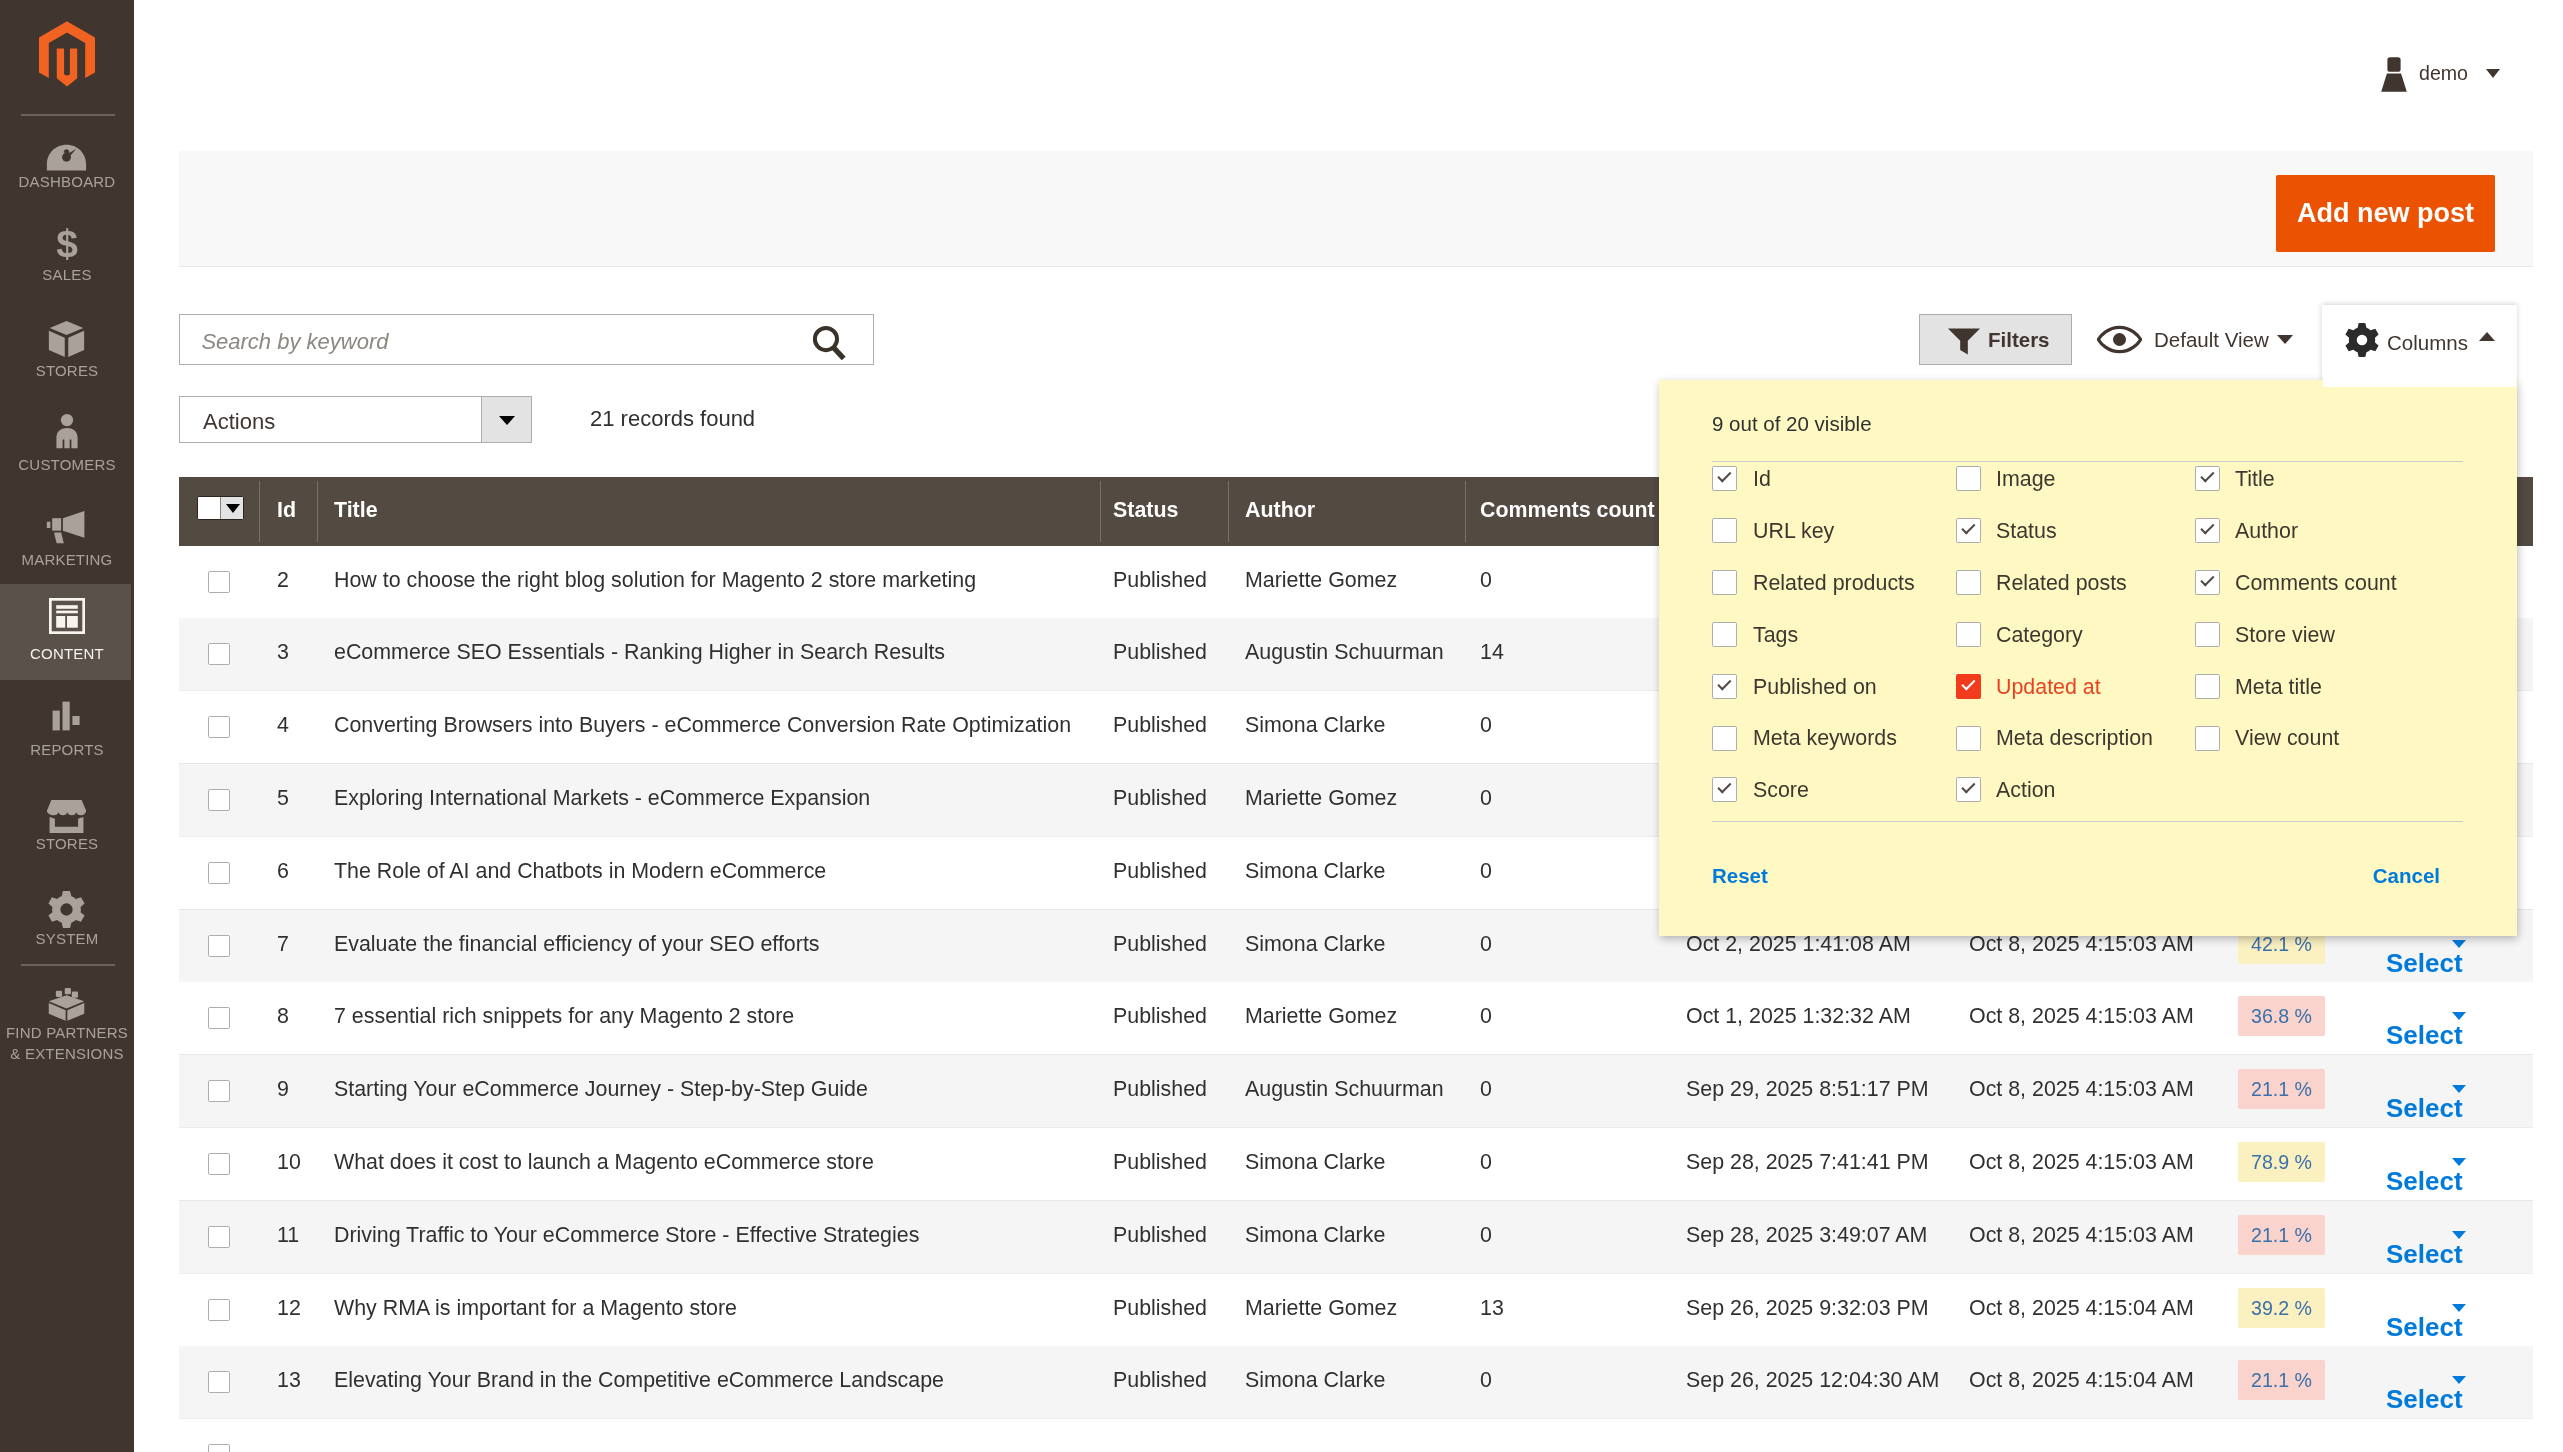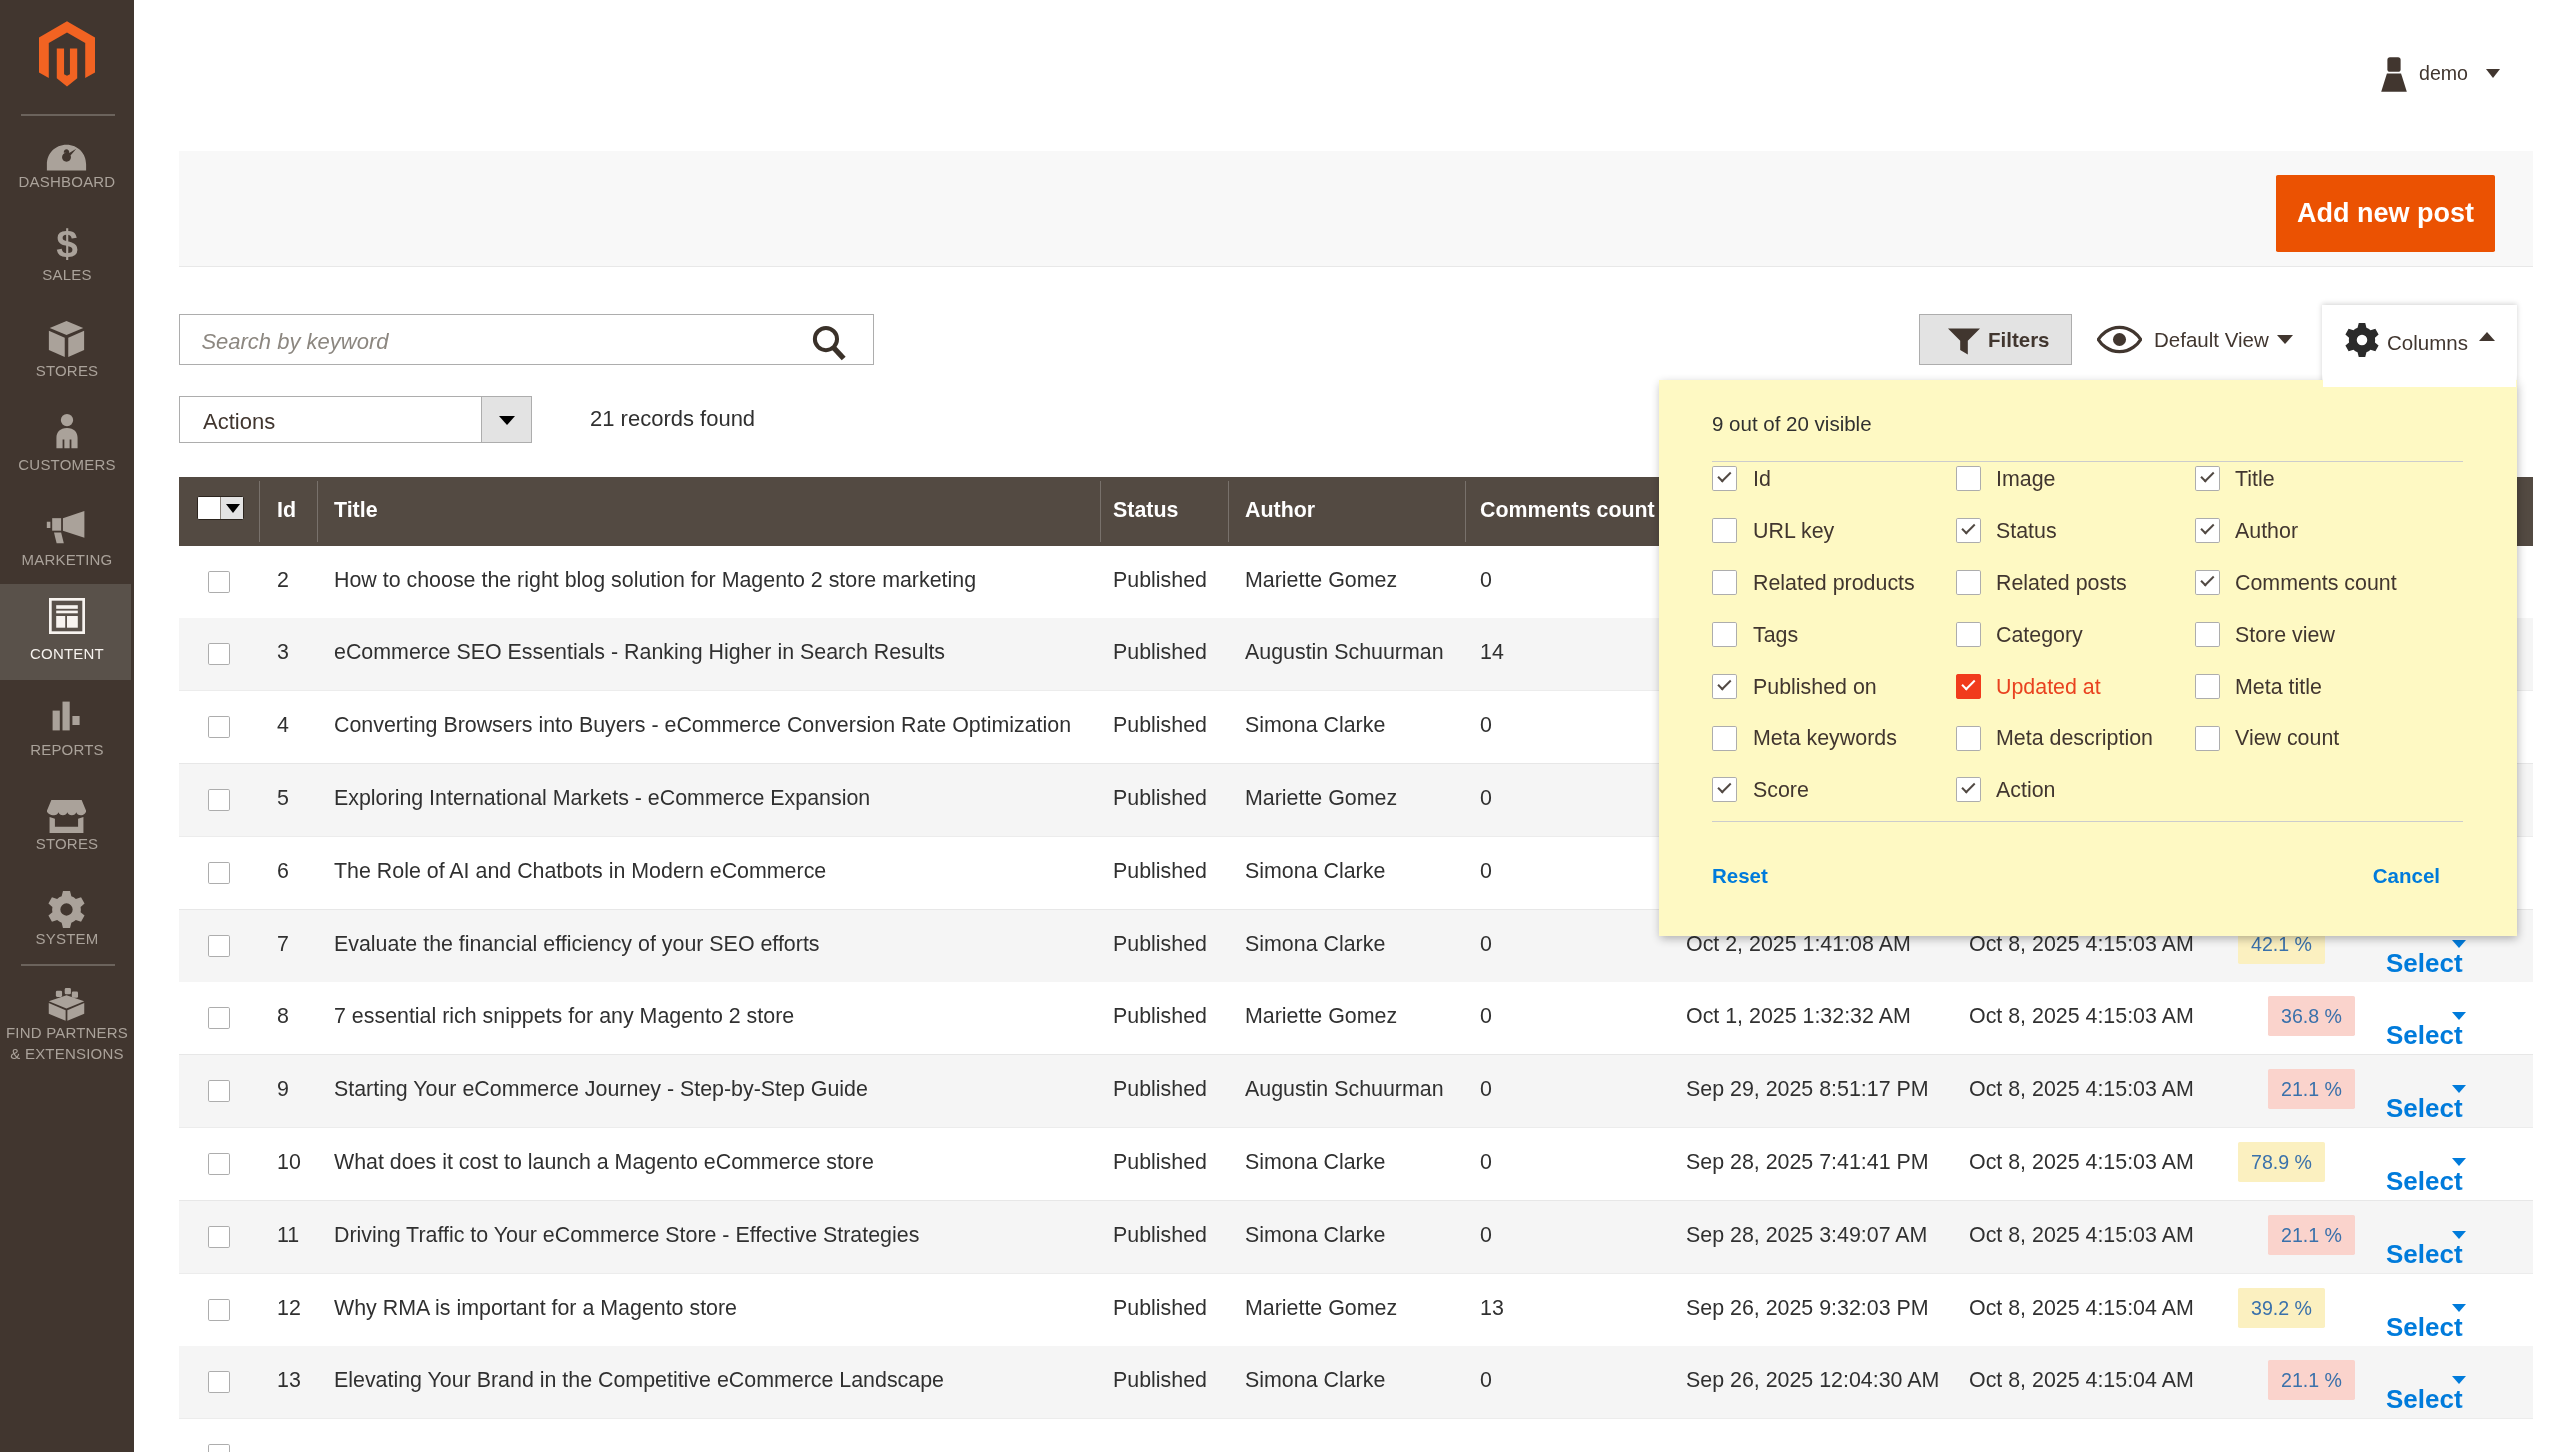--- a/index.html
+++ b/index.html
@@ -61,21 +61,21 @@
 #ghead .h { position:absolute; top:20.5px; font-size:21.4px; font-weight:bold; color:#fff; white-space:nowrap; }
 #ghead .vl { position:absolute; top:3.6px; width:0.9px; height:61px; background:rgba(255,255,255,0.22); }
 .row { position:absolute; left:0; width:2354px; height:73px; }
 .row .c { position:absolute; top:22px; font-size:21.4px; color:#303030; white-space:nowrap; }
 .cbox { position:absolute; left:28.5px; top:25px; width:22px; height:22px; border:0.9px solid #adadad;
   border-radius:1.8px; background:#fff; }
 .bvl { position:absolute; width:0.9px; background:#e7e7e7; top:69px; height:907px; }
 .badge { position:absolute; left:2059px; top:14.2px; width:87px; height:40px; border-radius:1.8px;
   font-size:19.6px; color:#3a71ab; text-align:center; line-height:40px; }
 .by { background:#fbf0c0; }
-.bp { background:#fad3cc;margin-left:30px; }
+.bp { background:#fad3cc; }
 .sel { position:absolute; left:2207px; top:38px; font-size:26px; color:#007bdb; font-weight:600; }
 .caret-b { position:absolute; width:0; height:0; border-left:7.1px solid transparent;
   border-right:7.1px solid transparent; border-top:8px solid #007bdb; }
 
 
 #cpanel { position:absolute; left:1659px; top:380px; width:858px; height:556px; background:#fef9c3;
   box-shadow:0.9px 2.7px 9px rgba(0,0,0,0.3); z-index:40; }
 #cseam { position:absolute; left:2323px; top:374px; width:193px; height:12.5px; background:#fff; z-index:45; }
 #cpanel .title { position:absolute; left:53px; top:32px; font-size:20.5px; color:#303030; }
 #cpanel .psep { position:absolute; left:53px; width:751px; height:0.9px; background:#ccc; }

